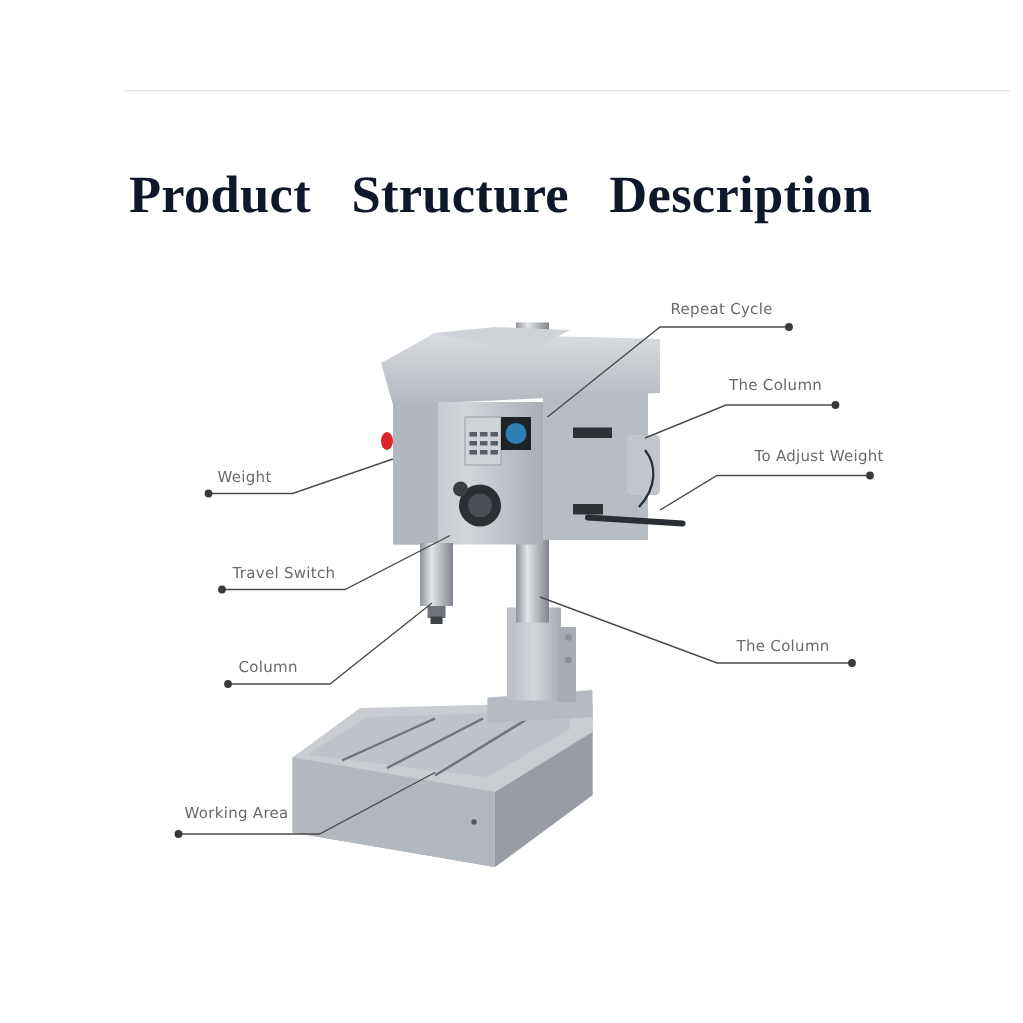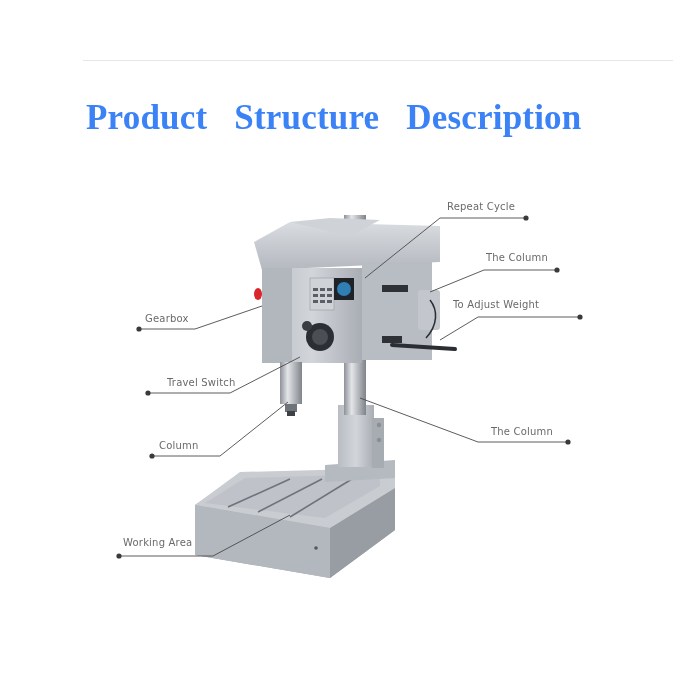--- a/index.html
+++ b/index.html
@@ -1,18 +1,18 @@
 <!DOCTYPE html>
 <html><head>
 <meta charset="utf-8">
 <style>
   html, body { margin:0; padding:0; background:#ffffff; }
   body { width:682px; height:682px; position:relative; overflow:hidden; font-family:"DejaVu Sans", sans-serif; }
   .divider { position:absolute; left:83px; top:60px; width:590px; height:1px; background:#e6e6e6; }
-  .title { position:absolute; left:86px; top:98px; font-family:"Liberation Serif", serif; font-weight:bold; font-size:35px; color:#3b82f6; white-space:nowrap; letter-spacing:0.2px; word-spacing:18px; }
+  .title { position:absolute; left:86px; top:110px; font-family:"Liberation Serif", serif; font-weight:bold; font-size:35px; color:#0f172a; white-space:nowrap; letter-spacing:0.2px; word-spacing:18px; }
   .diagram { position:absolute; left:0; top:0; width:682px; height:682px; }
   .label { position:absolute; font-family:"DejaVu Sans", sans-serif; font-size:10px; color:#6a6a6a; white-space:nowrap; letter-spacing:0.2px; }
 </style>
 </head>
 <body>
 
 <div class="divider"></div>
 <div class="title">Product Structure Description</div>
 
 <svg class="diagram" viewBox="0 0 682 682" xmlns="http://www.w3.org/2000/svg">
@@ -135,18 +135,18 @@
     <circle cx="139" cy="329" r="2.6"></circle>
     <circle cx="148" cy="393" r="2.6"></circle>
     <circle cx="568" cy="442" r="2.6"></circle>
     <circle cx="152" cy="456" r="2.6"></circle>
     <circle cx="119" cy="556" r="2.6"></circle>
   </g>
 </svg>
 
 <div class="label" style="left:447px; top:201px;">Repeat Cycle</div>
 <div class="label" style="left:486px; top:252px;">The Column</div>
-<div class="label" style="left:453px; top:299px;">To Adjust Weight</div>
-<div class="label" style="left:145px; top:313px;">Gearbox</div>
-<div class="label" style="left:155px; top:377px;margin-left:12px;">Travel Switch</div>
+<div class="label" style="left:503px; top:299px;">To Adjust Weight</div>
+<div class="label" style="left:145px; top:313px;">Weight</div>
+<div class="label" style="left:155px; top:377px;">Travel Switch</div>
 <div class="label" style="left:491px; top:426px;">The Column</div>
 <div class="label" style="left:159px; top:440px;">Column</div>
 <div class="label" style="left:123px; top:537px;text-align:center;">Working Area</div>
 
 </body></html>

